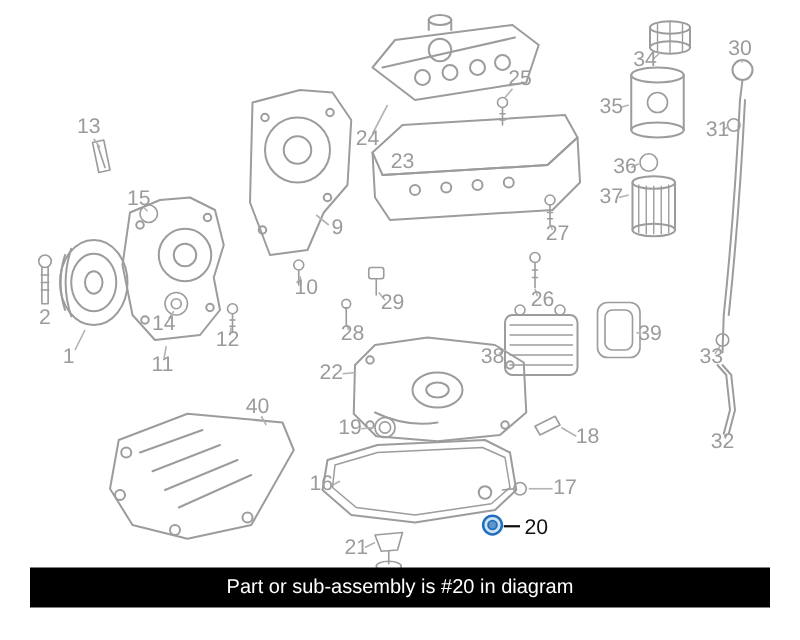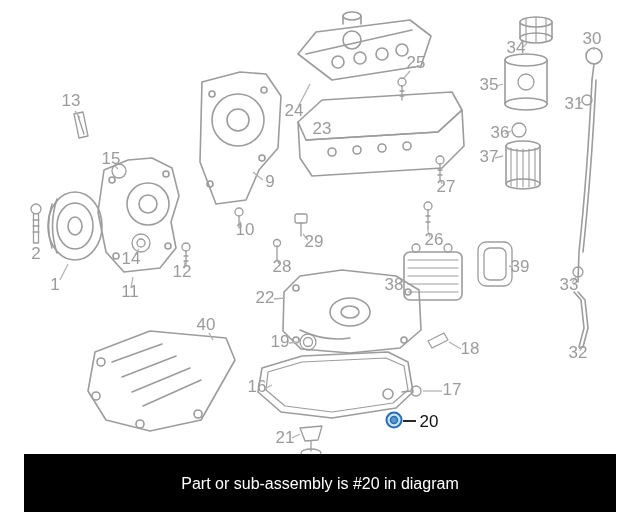--- a/index.html
+++ b/index.html
@@ -11,21 +11,21 @@
     font-family:"Liberation Sans",sans-serif;
   }
   .diagram-svg{position:absolute;left:0;top:0;}
   #part-labels text{
     font-family:"Liberation Sans",sans-serif;
     font-size:17px;
     text-anchor:middle;
   }
   .banner{
     position:absolute;
-    left:24px;right:24px;top:454px;height:59px;
+    left:24px;right:24px;top:454px;height:32px;
     background:#000;color:#fff;
     display:flex;flex-direction:column;justify-content:center;
     text-align:center;
     font-size:16px;line-height:1.35;
   }
 </style>
 </head>
 <body>
 
 <div class="stage">

